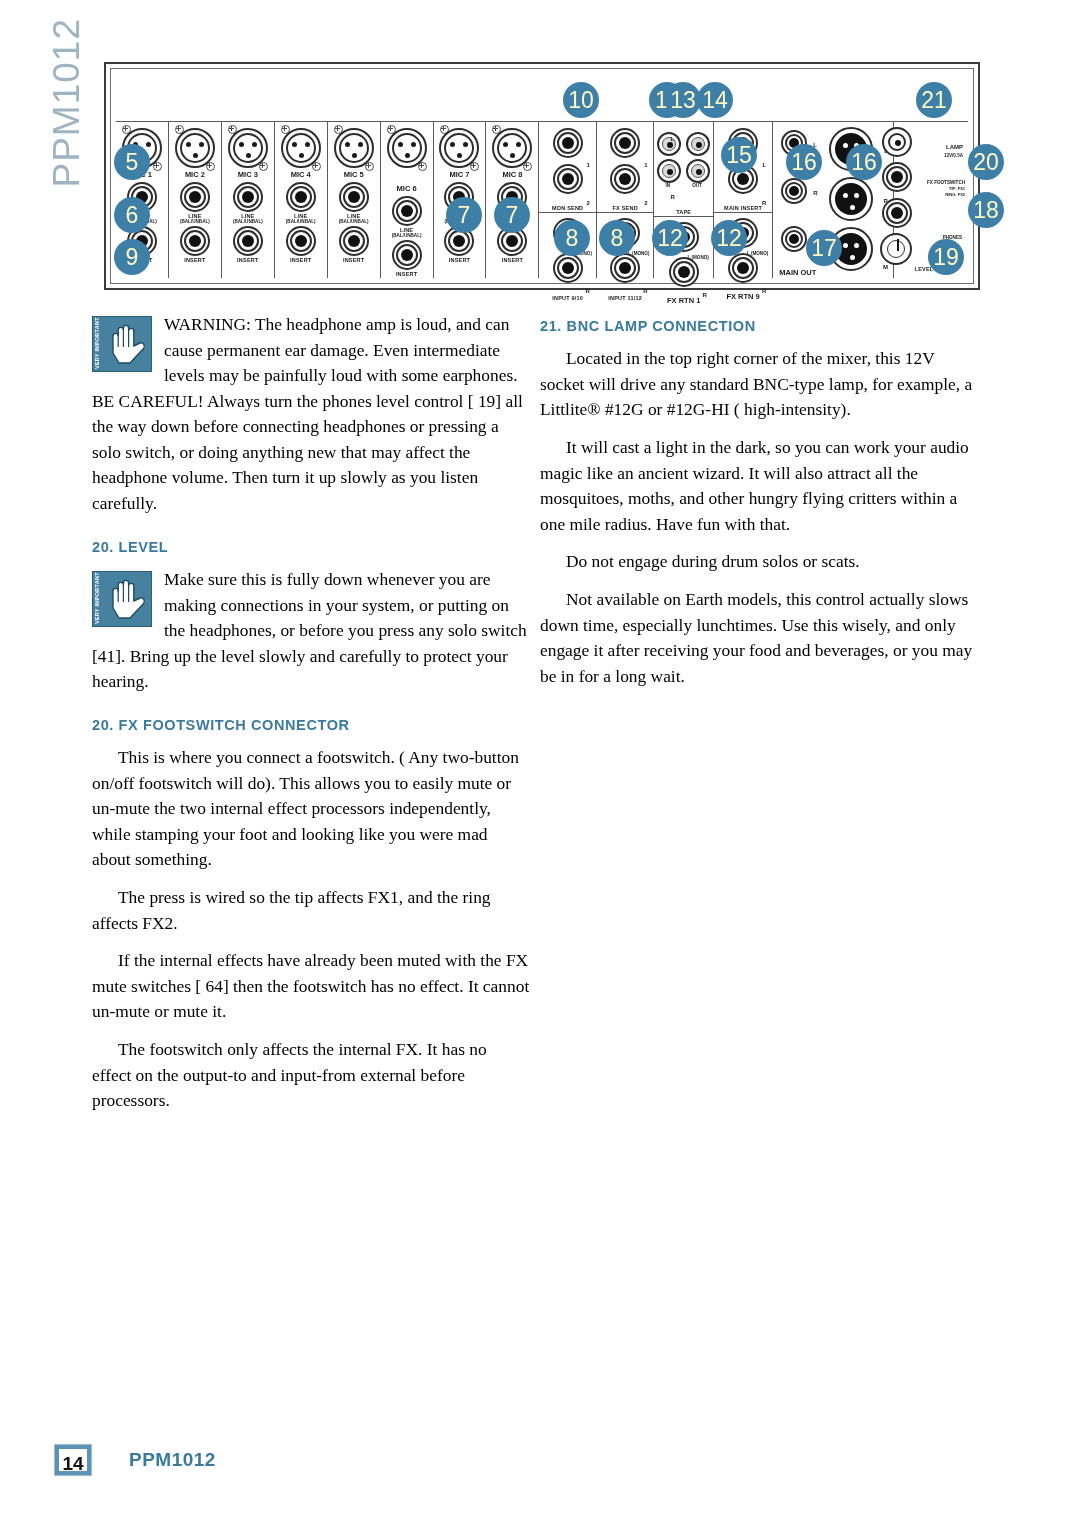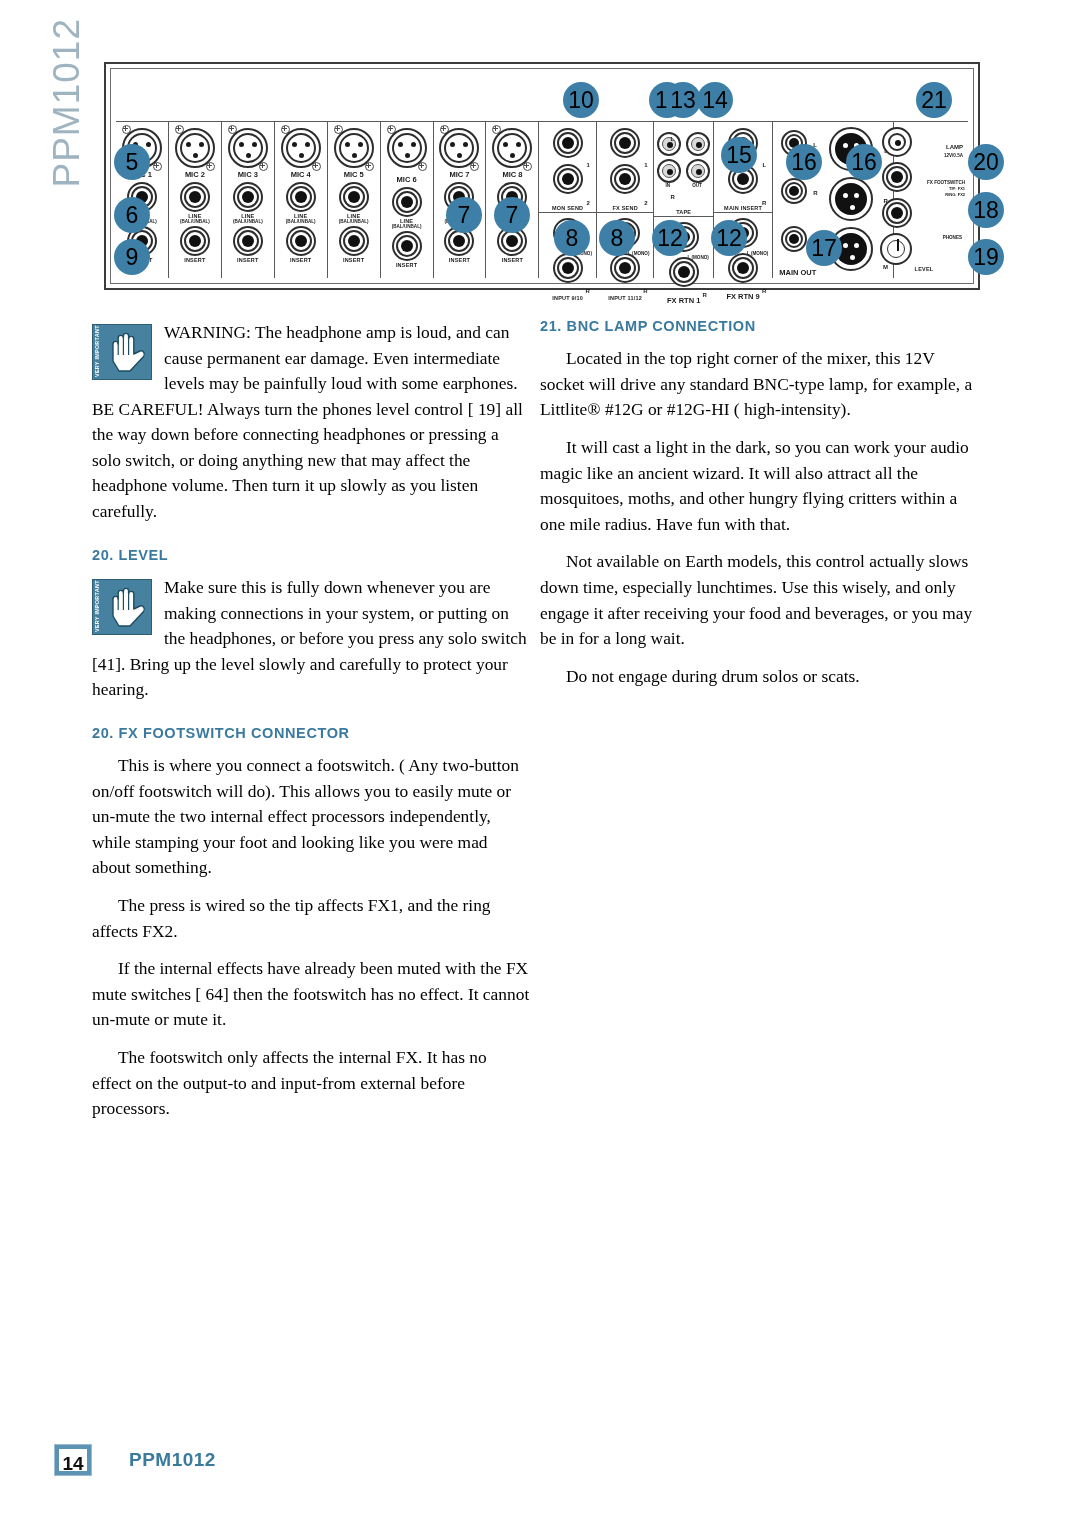--- a/index.html
+++ b/index.html
@@ -283,38 +283,38 @@
     border-right: 1px solid #5a5a5a;
     box-sizing: border-box;
   }
 
   
   .callout {
     position: absolute;
     width: 36px; height: 36px;
     border-radius: 50%;
     background: #3d7fa6;
-    color: #000000;
+    color: #fef9c3;
     font-family: "Liberation Sans", sans-serif;
     font-size: 23px;
     font-weight: 400;
     line-height: 36px;
     text-align: center;
     z-index: 20;
   }
 
   
   .col {
     position: absolute;
     width: 438px;
     font-size: 17.4px;
     line-height: 1.47;
     text-align: left;
   }
-  .col-left  { left: 92px;  top: 320px; }
+  .col-left  { left: 92px;  top: 312px; }
   .col-right { left: 540px; top: 316px; }
 
   p.body {
     margin: 0 0 12px 0;
     text-indent: 26px;
   }
 
   h2.section-head {
     font-family: "Liberation Sans", sans-serif;
     font-size: 14.5px;
@@ -478,21 +478,21 @@
       </div>
 
       <div class="chan mic-chan">
         <div class="screw" style="left:6px;top:3px;"></div>
         <div class="screw" style="right:6px;top:40px;"></div>
         <div class="xlr-f">
           <span class="xlr-pin p1"></span>
             <span class="xlr-pin p2"></span>
             <span class="xlr-pin p3"></span>
         </div>
-        <div class="lbl-big" style="margin-top:7px;">MIC 6</div>
+        <div class="lbl-big" style="margin-top:16px;">MIC 6</div>
         <div class="jack" style="margin-top:3px;"></div>
         <div class="lbl" style="margin-top:1px;">LINE</div>
         <div class="lbl-sm">(BAL/UNBAL)</div>
         <div class="jack" style="margin-top:2px;"></div>
         <div class="lbl" style="margin-top:1px;">INSERT</div>
       </div>
 
       <div class="chan mic-chan">
         <div class="screw" style="left:6px;top:3px;"></div>
         <div class="screw" style="right:6px;top:40px;"></div>
@@ -667,21 +667,21 @@
   <div class="callout" style="left:448px;top:156px;">8</div>
   <div class="callout" style="left:493px;top:156px;">8</div>
   <div class="callout" style="left:546px;top:156px;">12</div>
   <div class="callout" style="left:605px;top:156px;">12</div>
   <div class="callout" style="left:680px;top:80px;">16</div>
   <div class="callout" style="left:740px;top:80px;">16</div>
   <div class="callout" style="left:700px;top:166px;">17</div>
   <div class="callout" style="left:810px;top:18px;">21</div>
   <div class="callout" style="left:862px;top:80px;">20</div>
   <div class="callout" style="left:862px;top:128px;">18</div>
-  <div class="callout" style="left:862px;top:175px;">19</div>
+  <div class="callout" style="left:822px;top:175px;">19</div>
 </div>
 
 <div class="col col-left">
 
   <div class="warnblock">
     <div class="warn-icon">
       <span class="vtext">VERY IMPORTANT</span>
       <svg width="40" height="46" viewBox="0 0 40 46">
         <path d="M6 26 L6 14 a2.6 2.6 0 0 1 5.2 0 L11.2 8 a2.6 2.6 0 0 1 5.2 0 L16.4 6 a2.6 2.6 0 0 1 5.2 0 L21.6 9 a2.6 2.6 0 0 1 5.2 0 L26.8 24 L33 21 a3.4 3.4 0 0 1 3.6 5.4 L23 41 L12 41 L6 31 Z" fill="#ffffff" stroke="#1d4b60" stroke-width="1.4" stroke-linejoin="round"></path>
         <path d="M11.2 13 L11.2 25 M16.4 8 L16.4 25 M21.6 9 L21.6 25" stroke="#1d4b60" stroke-width="1.2" fill="none"></path>
@@ -708,20 +708,20 @@
   <p class="body">The press is wired so the tip affects FX1, and the ring affects FX2.</p>
   <p class="body">If the internal effects have already been muted with the FX mute switches [ 64] then the footswitch has no effect. It cannot un-mute or mute it.</p>
   <p class="body">The footswitch only affects the internal FX. It has no effect on the output-to and input-from external before processors.</p>
 </div>
 
 <div class="col col-right">
   <h2 class="section-head">21. BNC LAMP CONNECTION</h2>
   <p class="body">Located in the top right corner of the mixer, this 12V socket will drive any standard BNC-type lamp, for example, a Littlite® #12G or #12G-HI ( high-intensity).</p>
   <p class="body">It will cast a light in the dark, so you can work your audio magic like an ancient wizard. It will also attract all the mosquitoes, moths, and other hungry flying critters within a one mile radius. Have fun with that.</p>
 
+  <p class="body">Do not engage during drum solos or scats.</p>
   <p class="body">Not available on Earth models, this control actually slows down time, especially lunchtimes. Use this wisely, and only engage it after receiving your food and beverages, or you may be in for a long wait.</p>
-  <p class="body">Do not engage during drum solos or scats.</p>
 </div>
 
 <div class="footer">
   <div class="page-num">14</div>
   <div class="footer-title">PPM1012</div>
 </div>
 
 </body></html>

